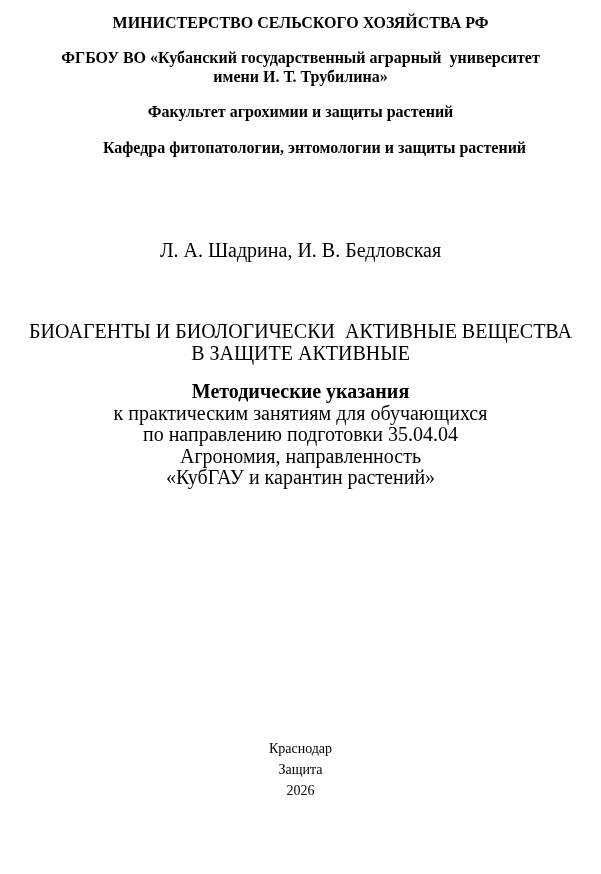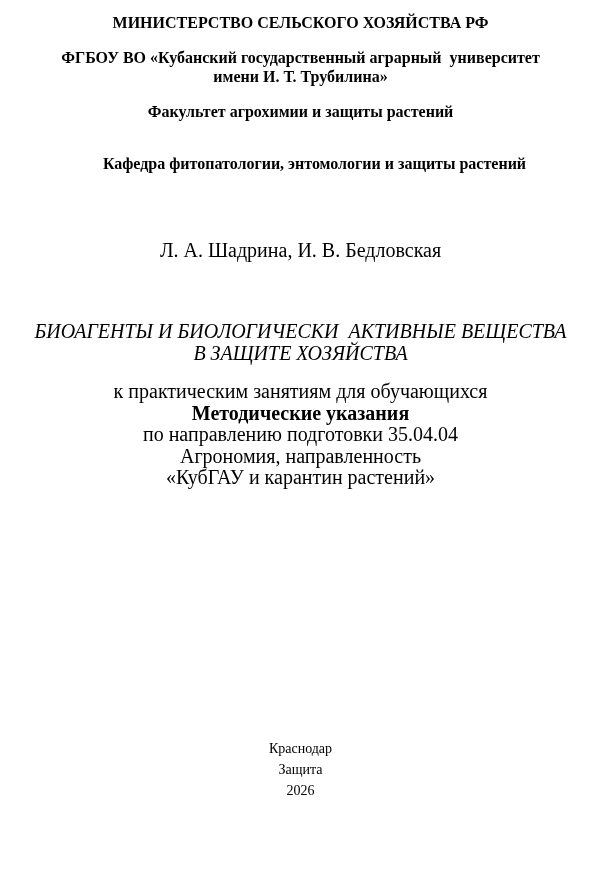--- a/index.html
+++ b/index.html
@@ -42,23 +42,23 @@
     font-size: 14px;
     line-height: 21px;
     font-weight: normal;
   }
   .bold {
     font-weight: bold;
   }
   .pos-ministry   { top: 13px; }
   .pos-university { top: 48px; text-align: center; }
   .pos-faculty    { top: 102px; }
-  .pos-department { top: 154px; margin-left: 28px; }
+  .pos-department { top: 138px; margin-left: 28px; }
   .pos-authors    { top: 240px; }
-  .pos-title      { top: 321px; font-style: italic; }
+  .pos-title      { top: 321px; }
   .pos-subtitle   { top: 381px; }
   .pos-imprint    { top: 738px; }
 </style>
 </head>
 <body>
 
 <div class="page">
 
   <div class="block hdr pos-ministry">
     <div class="line">МИНИСТЕРСТВО СЕЛЬСКОГО ХОЗЯЙСТВА РФ</div>
@@ -76,26 +76,26 @@
   <div class="block hdr pos-department">
     <div class="line">Кафедра фитопатологии, энтомологии и защиты растений</div>
   </div>
 
   <div class="block body-text pos-authors">
     <div class="line">Л. А. Шадрина, И. В. Бедловская</div>
   </div>
 
   <div class="block body-text pos-title">
     <div class="line">БИОАГЕНТЫ И БИОЛОГИЧЕСКИ  АКТИВНЫЕ ВЕЩЕСТВА</div>
-    <div class="line">В ЗАЩИТЕ ХОЗЯЙСТВА</div>
+    <div class="line">В ЗАЩИТЕ АКТИВНЫЕ</div>
   </div>
 
   <div class="block body-text pos-subtitle">
+    <div class="line bold">Методические указания</div>
     <div class="line">к практическим занятиям для обучающихся</div>
-    <div class="line bold">Методические указания</div>
     <div class="line">по направлению подготовки 35.04.04</div>
     <div class="line">Агрономия, направленность</div>
     <div class="line">«КубГАУ и карантин растений»</div>
   </div>
 
   <div class="block imprint-text pos-imprint">
     <div class="line">Краснодар</div>
     <div class="line">Защита</div>
     <div class="line">2026</div>
   </div>

